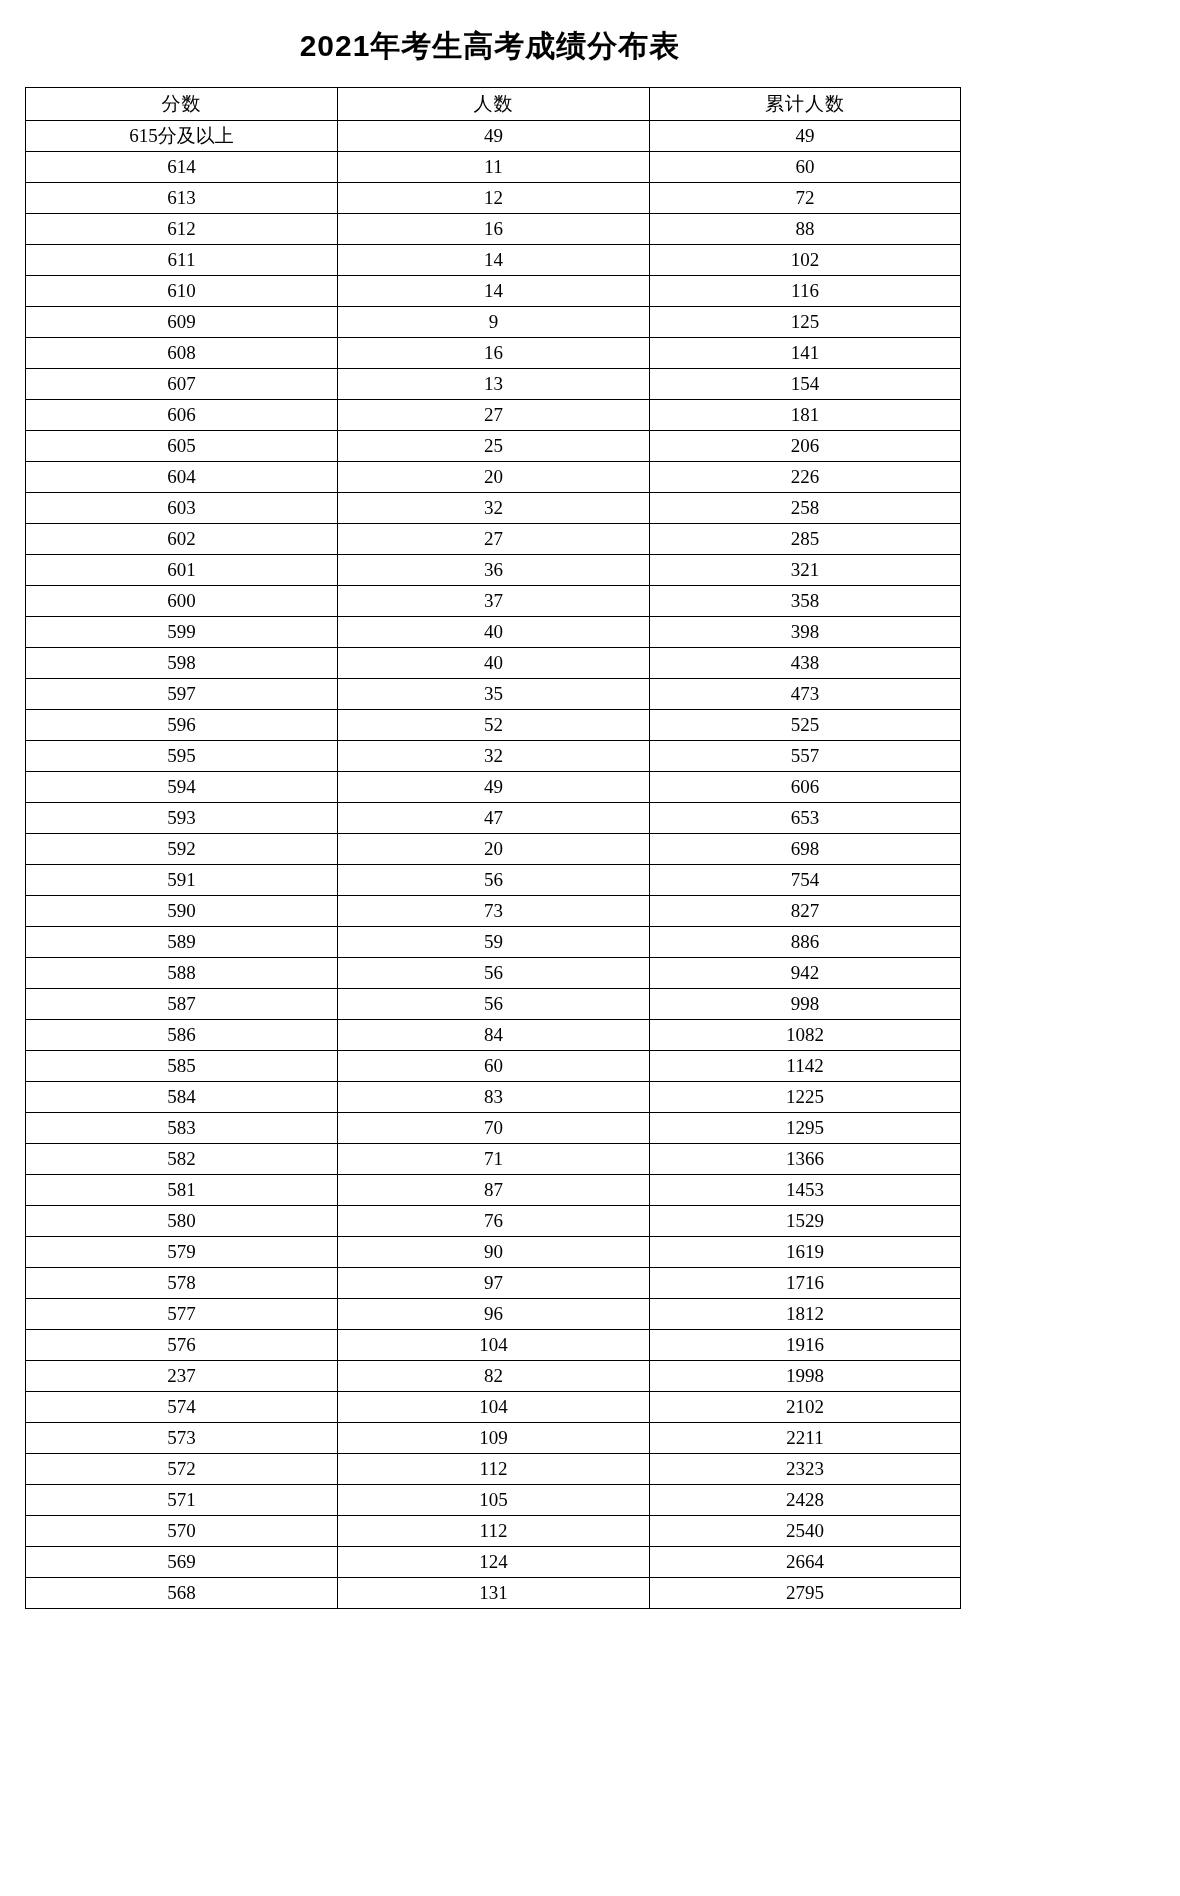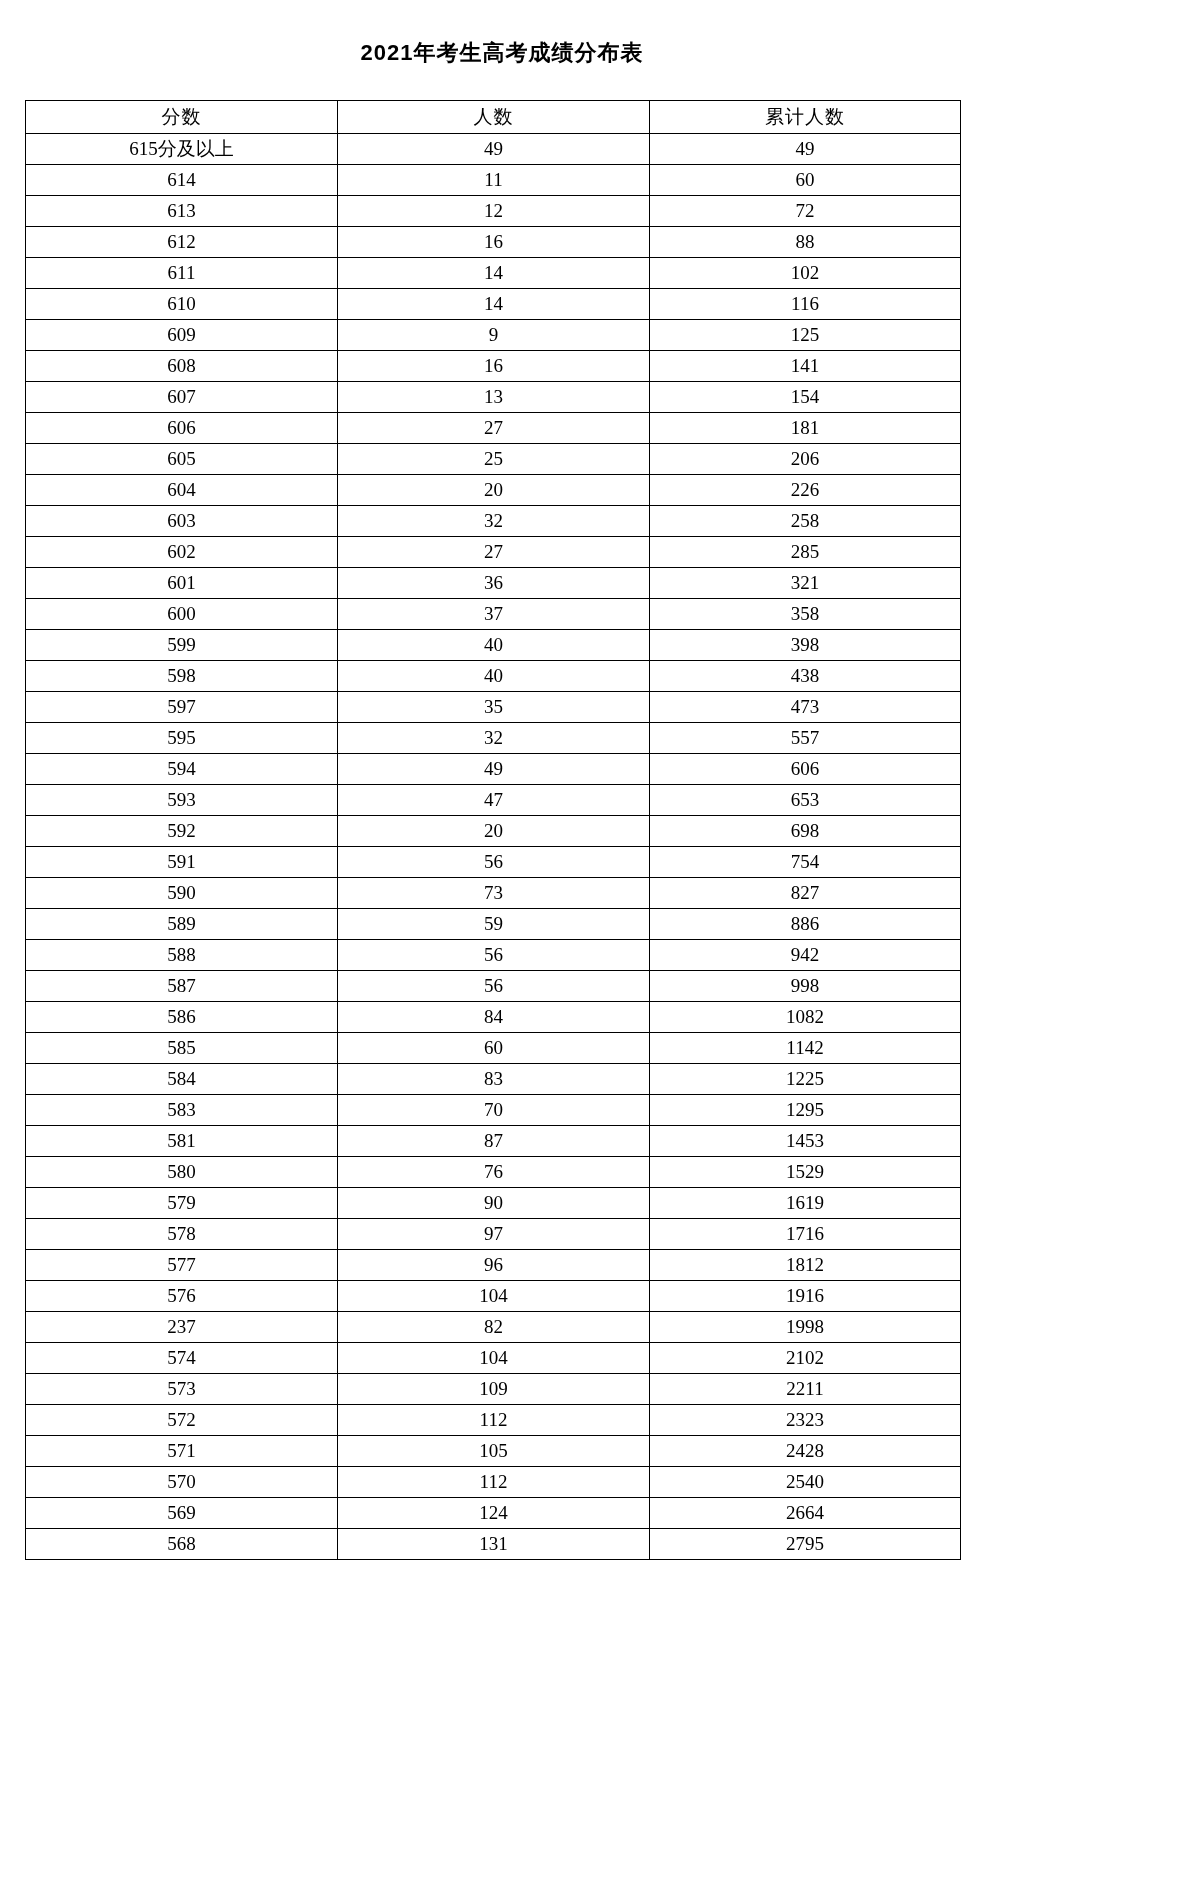--- a/index.html
+++ b/index.html
@@ -18,24 +18,24 @@
 
   .page {
     width: 1180px;
     box-sizing: border-box;
     padding: 0;
   }
 
   .doc-title {
     text-align: center;
     font-family: "Liberation Sans", "DejaVu Sans", sans-serif;
-    font-size: 22px;
+    font-size: 30px;
     font-weight: bold;
     letter-spacing: 1px;
-    margin: 12px;
+    margin: 0;
     padding-top: 26px;
     padding-bottom: 20px;
     color: #000000;
     width: 980px;
   }
 
   .table-wrap {
     width: 980px;
   }
 
@@ -192,20 +192,25 @@
             <td class="score-cell">598</td>
             <td class="count-cell">40</td>
             <td class="cumul-cell">438</td>
           </tr>
           <tr>
             <td class="score-cell">597</td>
             <td class="count-cell">35</td>
             <td class="cumul-cell">473</td>
           </tr>
           <tr>
+            <td class="score-cell">596</td>
+            <td class="count-cell">52</td>
+            <td class="cumul-cell">525</td>
+          </tr>
+          <tr>
             <td class="score-cell">595</td>
             <td class="count-cell">32</td>
             <td class="cumul-cell">557</td>
           </tr>
           <tr>
             <td class="score-cell">594</td>
             <td class="count-cell">49</td>
             <td class="cumul-cell">606</td>
           </tr>
           <tr>
@@ -257,20 +262,25 @@
             <td class="score-cell">584</td>
             <td class="count-cell">83</td>
             <td class="cumul-cell">1225</td>
           </tr>
           <tr>
             <td class="score-cell">583</td>
             <td class="count-cell">70</td>
             <td class="cumul-cell">1295</td>
           </tr>
           <tr>
+            <td class="score-cell">582</td>
+            <td class="count-cell">71</td>
+            <td class="cumul-cell">1366</td>
+          </tr>
+          <tr>
             <td class="score-cell">581</td>
             <td class="count-cell">87</td>
             <td class="cumul-cell">1453</td>
           </tr>
           <tr>
             <td class="score-cell">580</td>
             <td class="count-cell">76</td>
             <td class="cumul-cell">1529</td>
           </tr>
           <tr>

